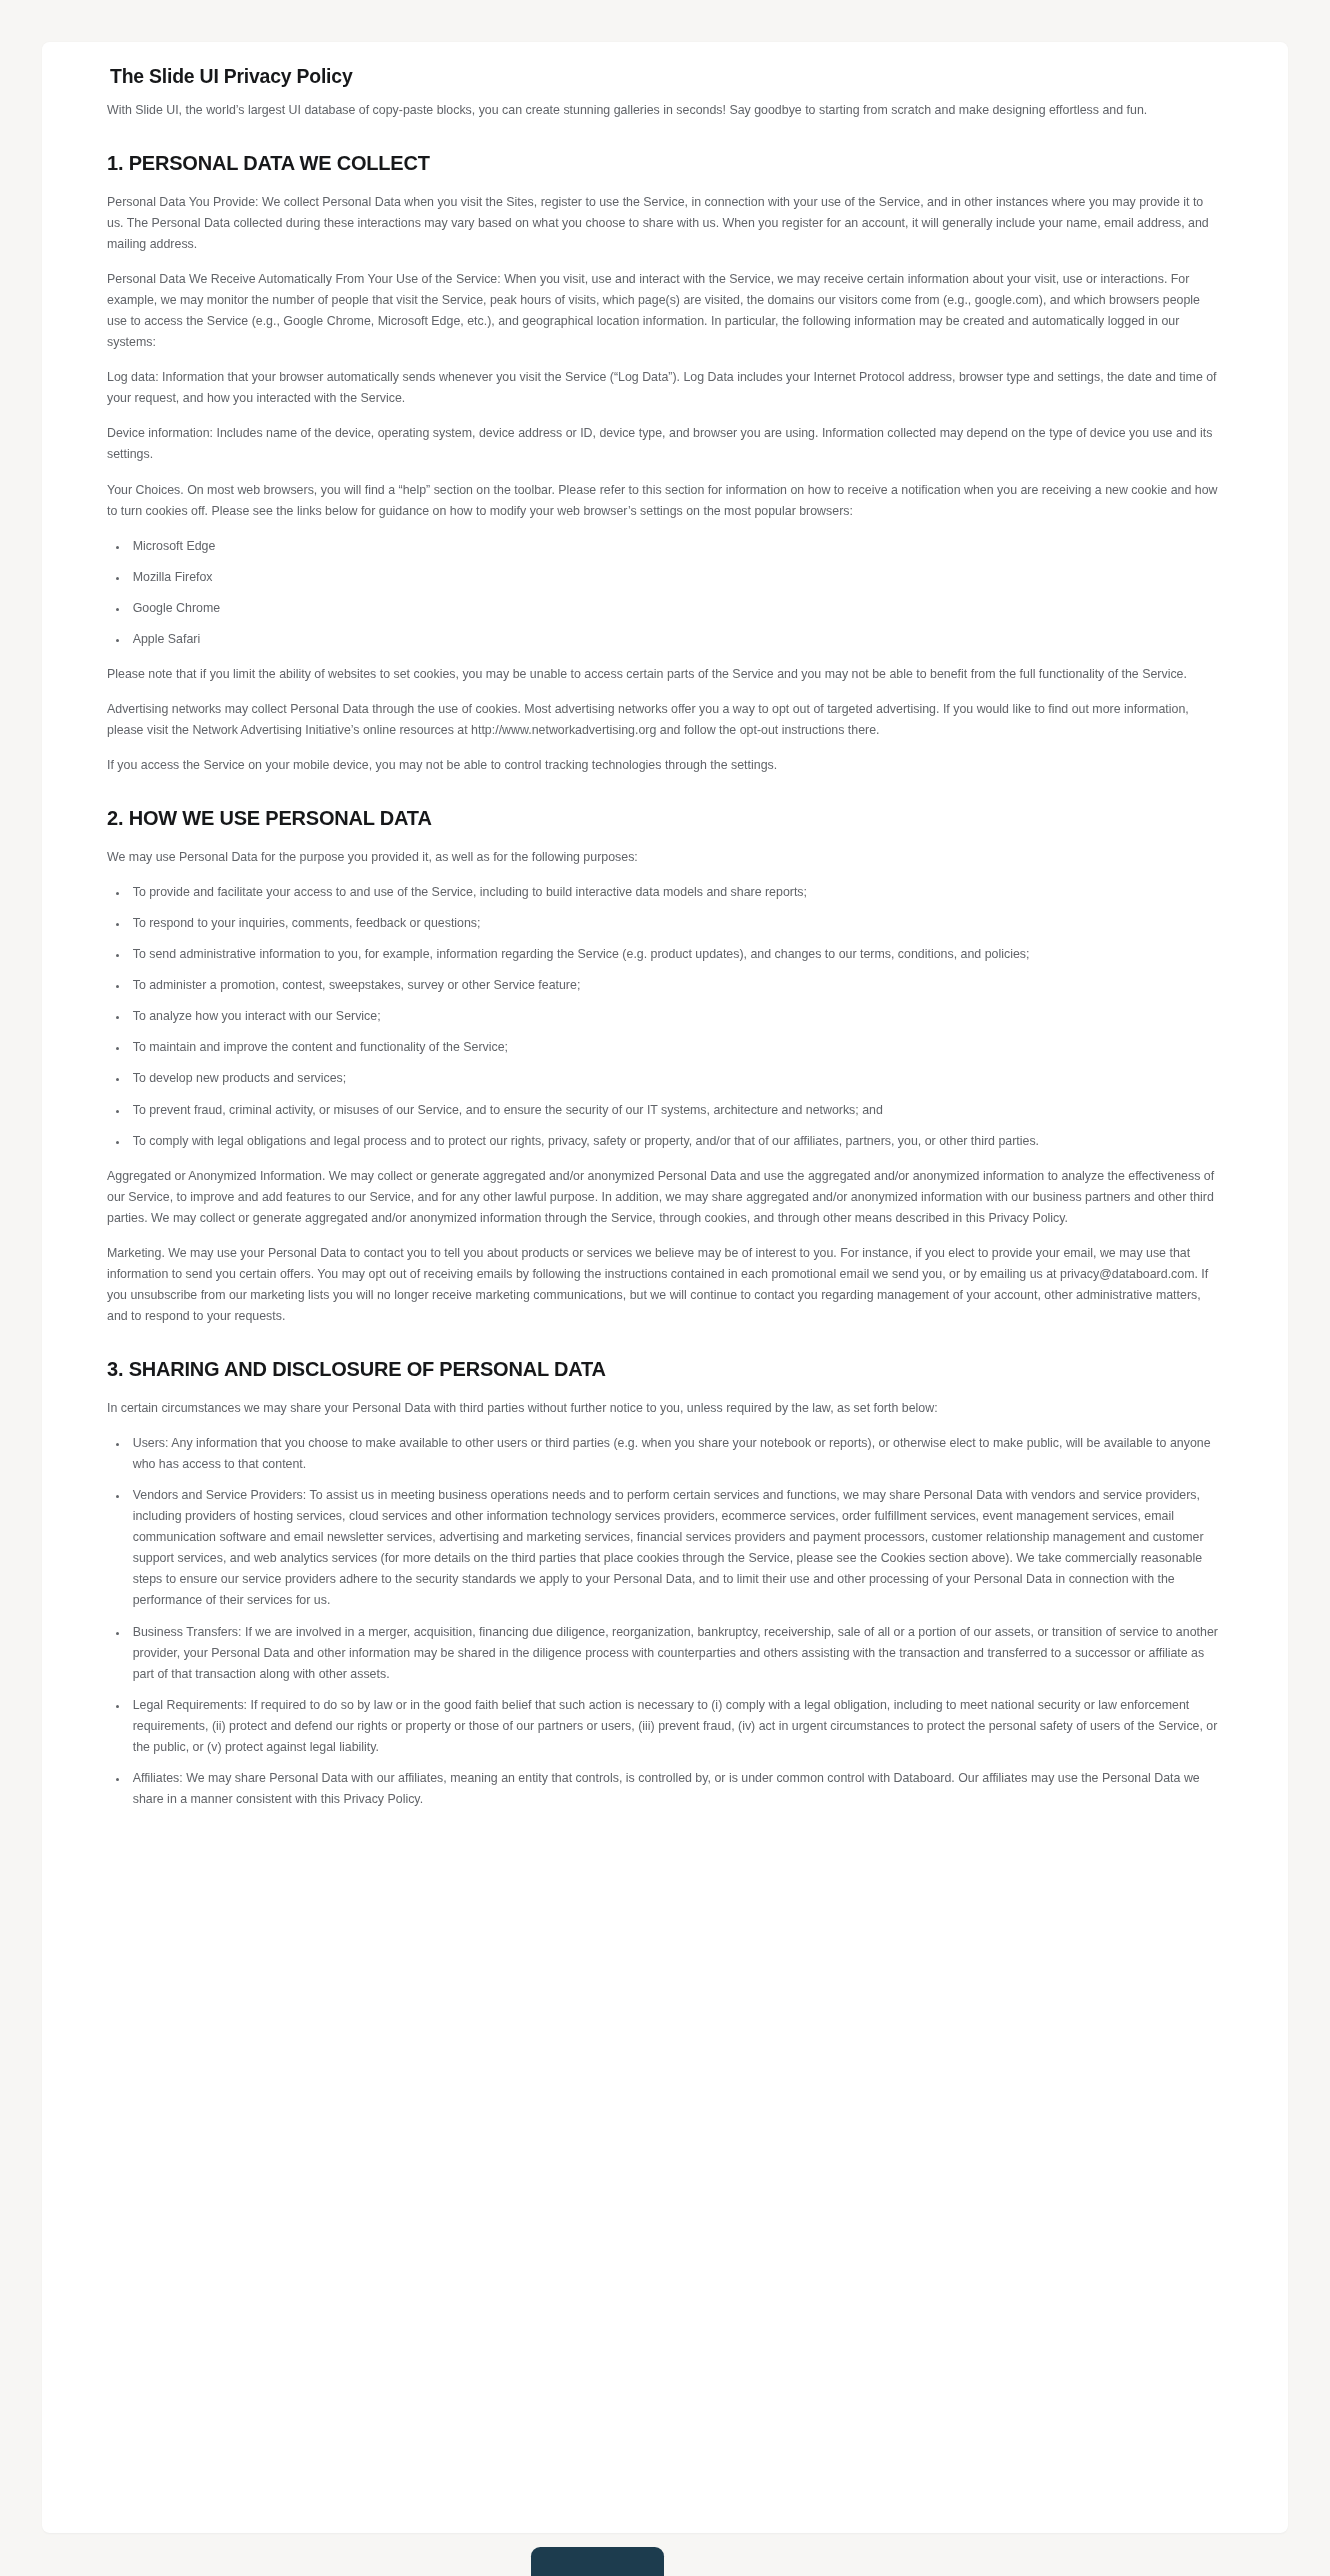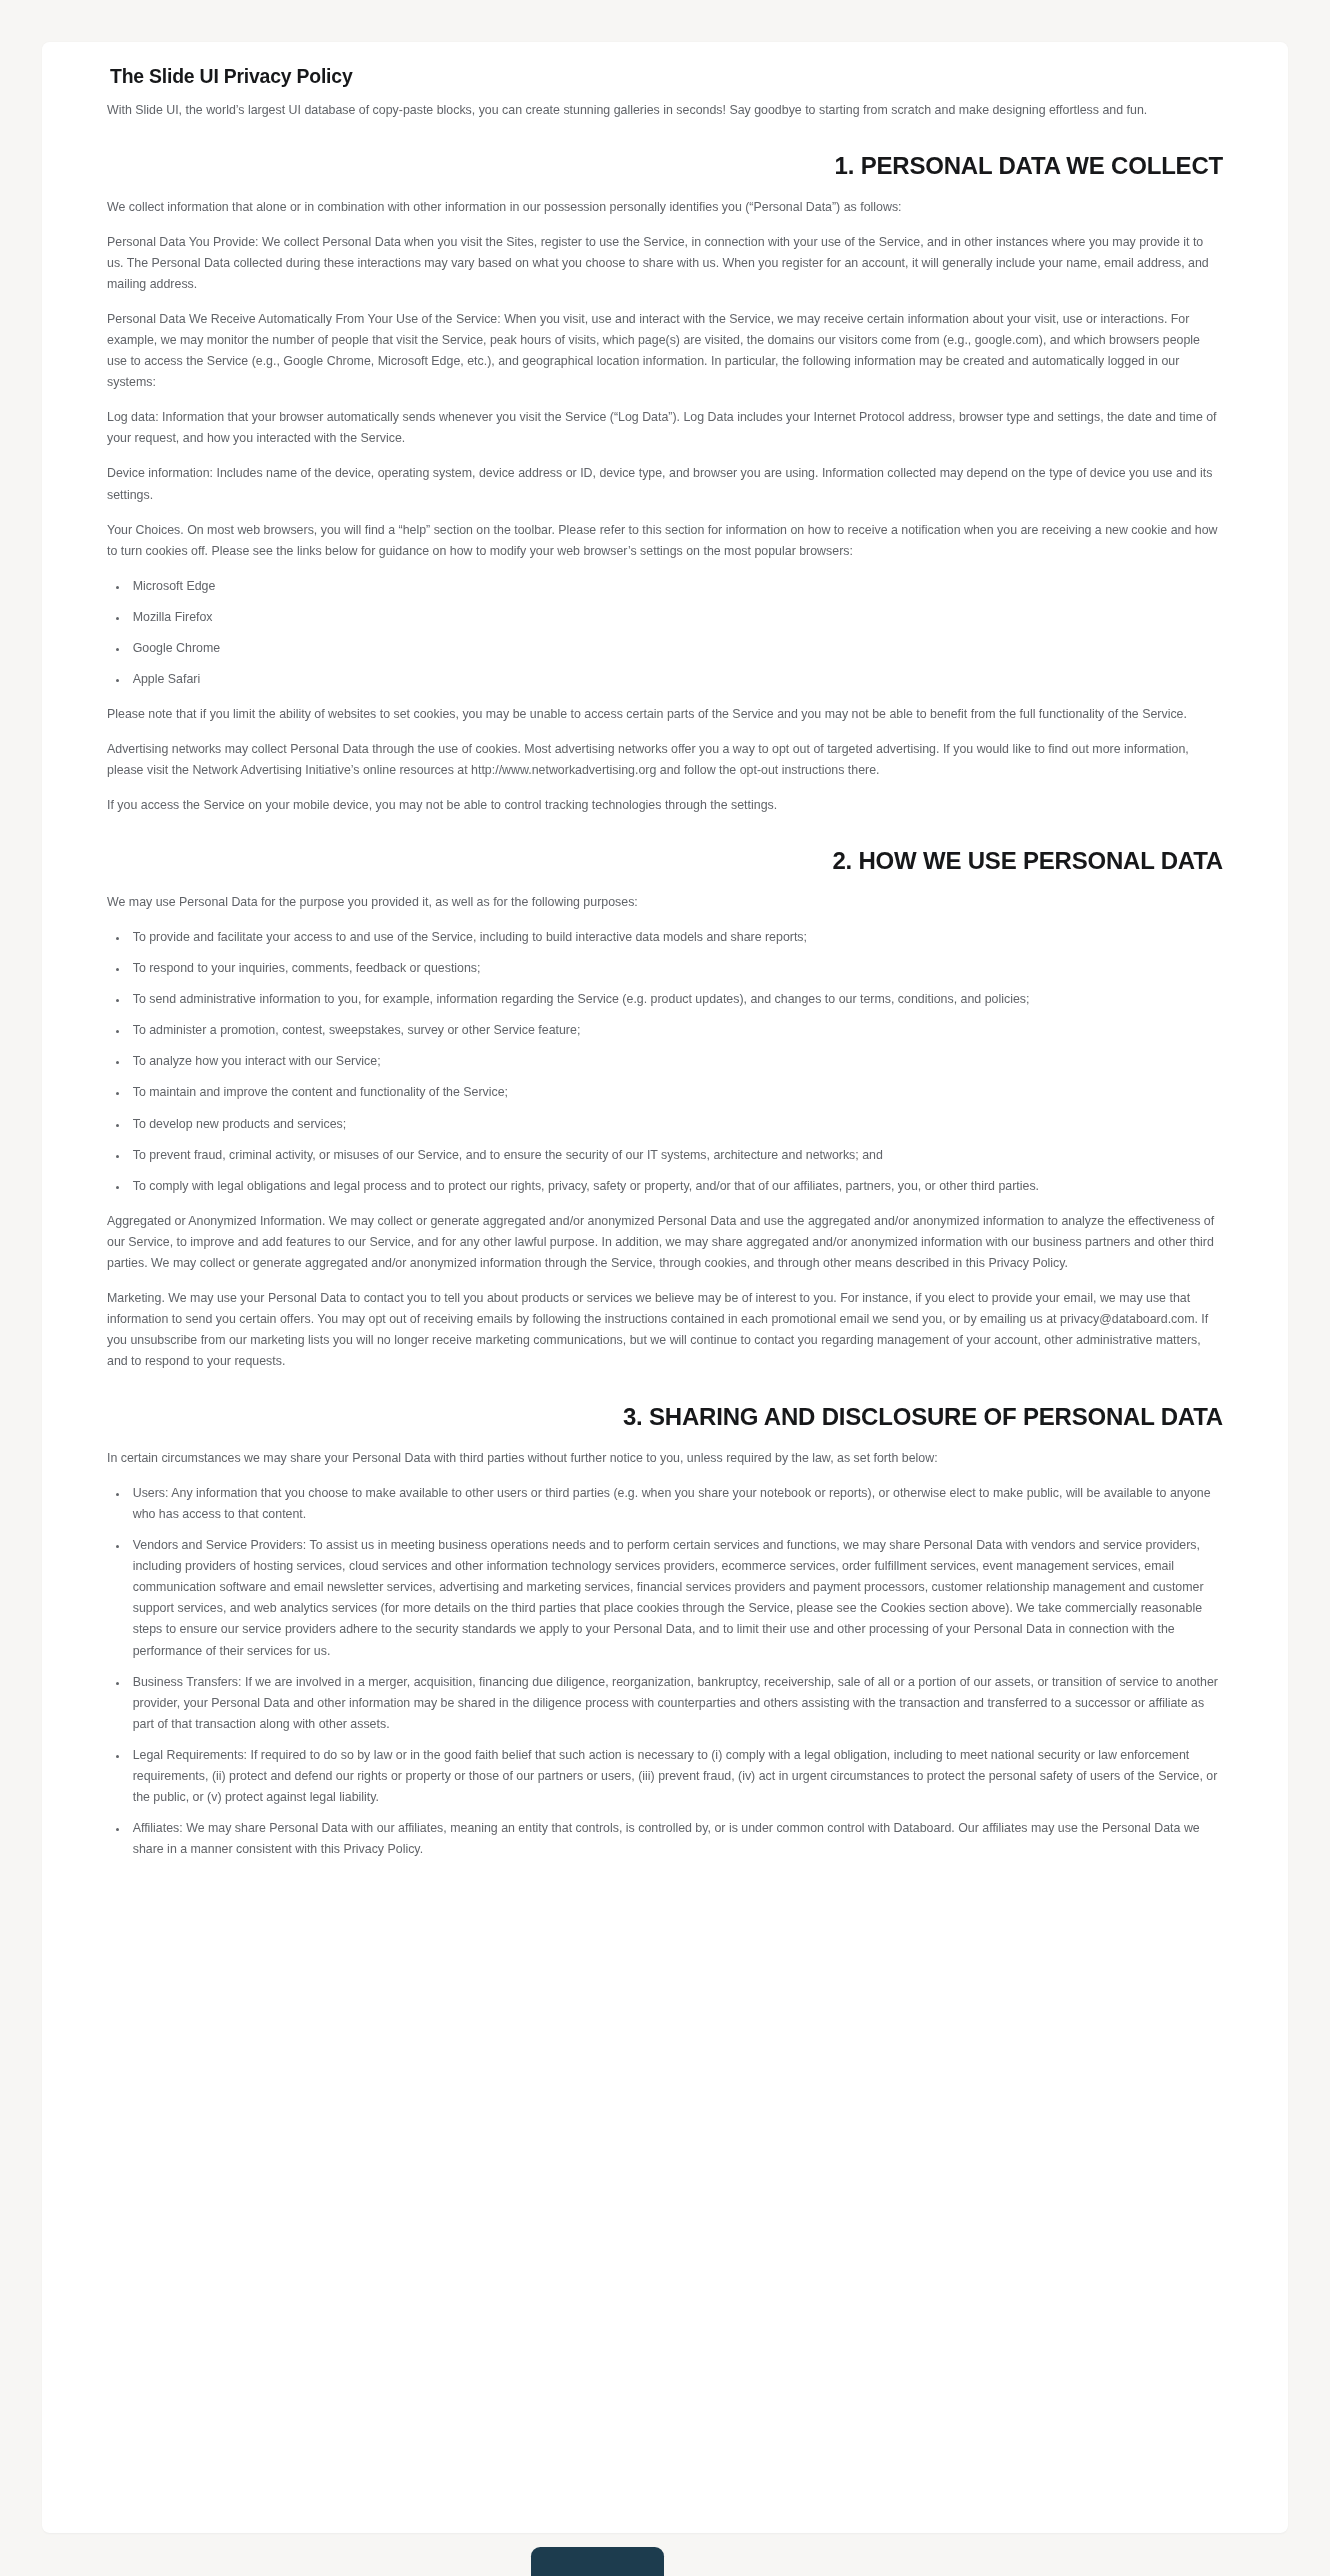--- a/index.html
+++ b/index.html
@@ -35,25 +35,24 @@
     font-size: 12.4px;
     line-height: 1.7;
     color: var(--body-text, #616469);
   }
   p.intro {
     margin-top: 12px;
     margin-bottom: 8px;
   }
   h2.section-heading {
     margin: 31px 0 16.6px 0;
-    font-size: 24px;
+    font-size: 20px;
     font-weight: 700;
     letter-spacing: -0.2px;
     color: var(--heading-text, #17181a);
-    text-align: right;
   }
   ul.bullet-list {
     margin: 1.8px 0 14px 0;
     padding-left: 22px;
     list-style: disc;
   }
   ul.bullet-list li {
     font-size: 12.4px;
     line-height: 1.7;
     color: var(--body-text, #616469);
@@ -77,21 +76,20 @@
 </head>
 <body>
 
 <main class="card">
 
   <h1 class="doc-title">The Slide UI Privacy Policy</h1>
   <p class="body intro">With Slide UI, the world’s largest UI database of copy-paste blocks, you can create stunning galleries in seconds! Say goodbye to starting from scratch and make designing effortless and fun.</p>
 
   <section>
     <h2 class="section-heading">1. PERSONAL DATA WE COLLECT</h2>
-    <p class="body">We collect information that alone or in combination with other information in our possession personally identifies you (“Personal Data”) as follows:</p>
     <p class="body">Personal Data You Provide: We collect Personal Data when you visit the Sites, register to use the Service, in connection with your use of the Service, and in other instances where you may provide it to us. The Personal Data collected during these interactions may vary based on what you choose to share with us. When you register for an account, it will generally include your name, email address, and mailing address.</p>
     <p class="body">Personal Data We Receive Automatically From Your Use of the Service: When you visit, use and interact with the Service, we may receive certain information about your visit, use or interactions. For example, we may monitor the number of people that visit the Service, peak hours of visits, which page(s) are visited, the domains our visitors come from (e.g., google.com), and which browsers people use to access the Service (e.g., Google Chrome, Microsoft Edge, etc.), and geographical location information. In particular, the following information may be created and automatically logged in our systems:</p>
     <p class="body">Log data: Information that your browser automatically sends whenever you visit the Service (“Log Data”). Log Data includes your Internet Protocol address, browser type and settings, the date and time of your request, and how you interacted with the Service.</p>
     <p class="body">Device information: Includes name of the device, operating system, device address or ID, device type, and browser you are using. Information collected may depend on the type of device you use and its settings.</p>
     <p class="body">Your Choices. On most web browsers, you will find a “help” section on the toolbar. Please refer to this section for information on how to receive a notification when you are receiving a new cookie and how to turn cookies off. Please see the links below for guidance on how to modify your web browser’s settings on the most popular browsers:</p>
     <ul class="bullet-list">
       <li>Microsoft Edge</li>
       <li>Mozilla Firefox</li>
       <li>Google Chrome</li>
       <li>Apple Safari</li>

